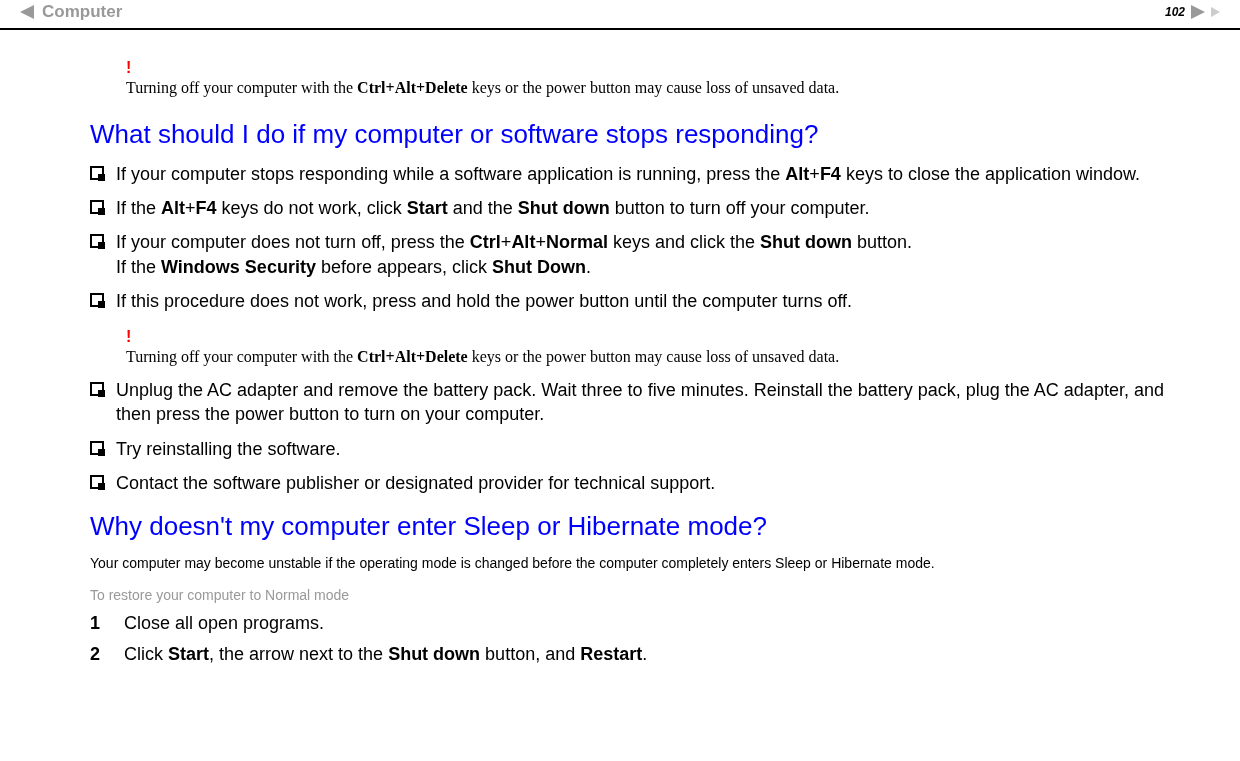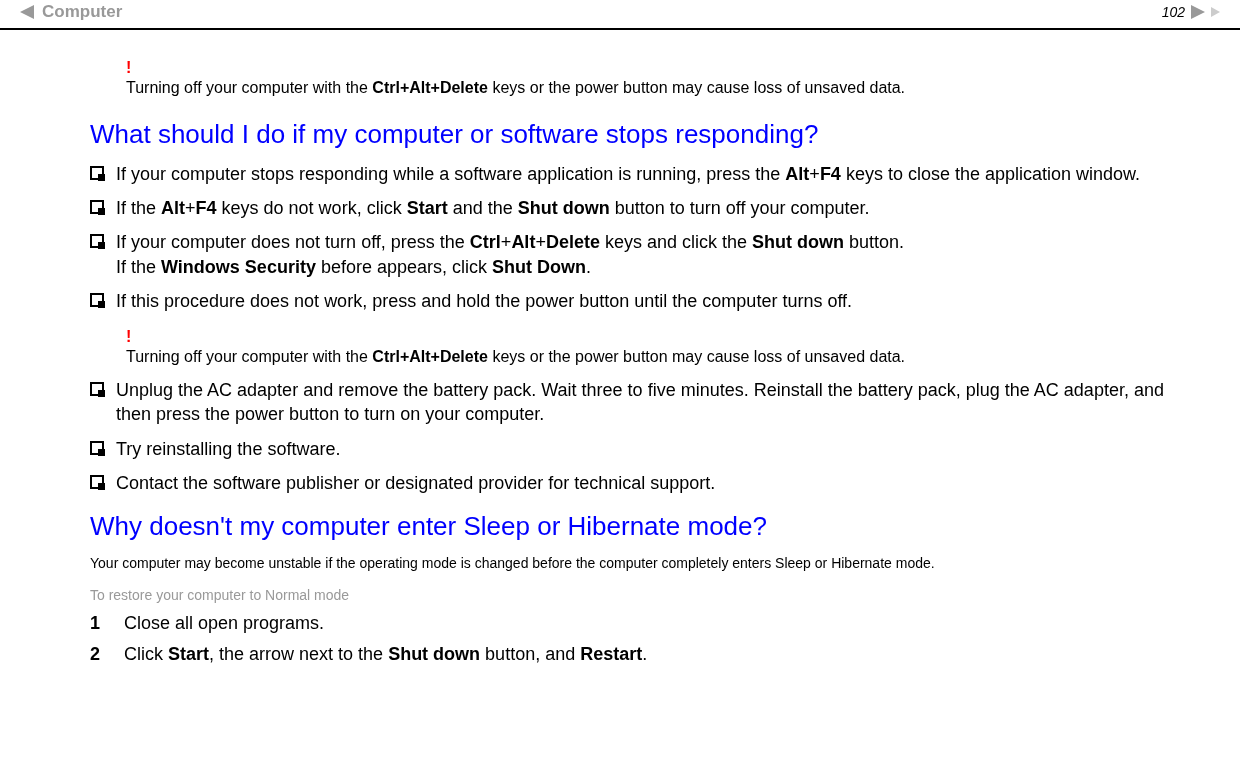--- a/index.html
+++ b/index.html
@@ -32,23 +32,23 @@
       font-size: 17px;
       font-weight: bold;
       color: #999;
     }
     .header-right {
       display: flex;
       align-items: center;
       gap: 6px;
     }
     .page-num {
-      font-size: 14px;
+      font-size: 12px;
       font-style: italic;
-      font-weight: normal;
+      font-weight: bold;
       color: #000;
     }
     .nav-tri-right {
       width: 0; height: 0;
       border-top: 7px solid transparent;
       border-bottom: 7px solid transparent;
       border-left: 14px solid #999;
       cursor: pointer;
     }
     .nav-tri-small {
@@ -67,21 +67,21 @@
     .excl {
       color: #ff0000;
       font-weight: bold;
       font-size: 16px;
       display: block;
       line-height: 1;
       margin-bottom: 2px;
     }
     .warning-text {
       font-size: 16px;
-      font-family: Liberation Sans, sans-serif;
+      font-family: Liberation Serif, serif;
       line-height: 1.3;
     }
     .warning-text .b { font-weight: bold; }
     .section-heading {
       color: #0000ff;
       font-size: 26px;
       font-weight: normal;
       margin: 4px 0 12px 0;
     }
     .bullet-list {
@@ -183,21 +183,21 @@
     </li>
     <li>
       <span class="bullet"></span>
       <span class="li-text">
         <span>If the </span><span class="b">Alt</span><span>+</span><span class="b">F4</span><span> keys do not work, click </span><span class="b">Start</span><span> and the </span><span class="b">Shut down</span><span> button to turn off your computer.</span>
       </span>
     </li>
     <li>
       <span class="bullet"></span>
       <span class="li-text">
-        <span>If your computer does not turn off, press the </span><span class="b">Ctrl</span><span>+</span><span class="b">Alt</span><span>+</span><span class="b">Delete</span><span> keys and click the </span><span class="b">Shut down</span><span> button.</span><br>
+        <span>If your computer does not turn off, press the </span><span class="b">Ctrl</span><span>+</span><span class="b">Alt</span><span>+</span><span class="b">Normal</span><span> keys and click the </span><span class="b">Shut down</span><span> button.</span><br>
         <span>If the </span><span class="b">Windows Security</span><span> before appears, click </span><span class="b">Shut Down</span><span>.</span>
       </span>
     </li>
     <li>
       <span class="bullet"></span>
       <span class="li-text">If this procedure does not work, press and hold the power button until the computer turns off.</span>
     </li>
   </ul>
 
   <div class="nested-warning">

